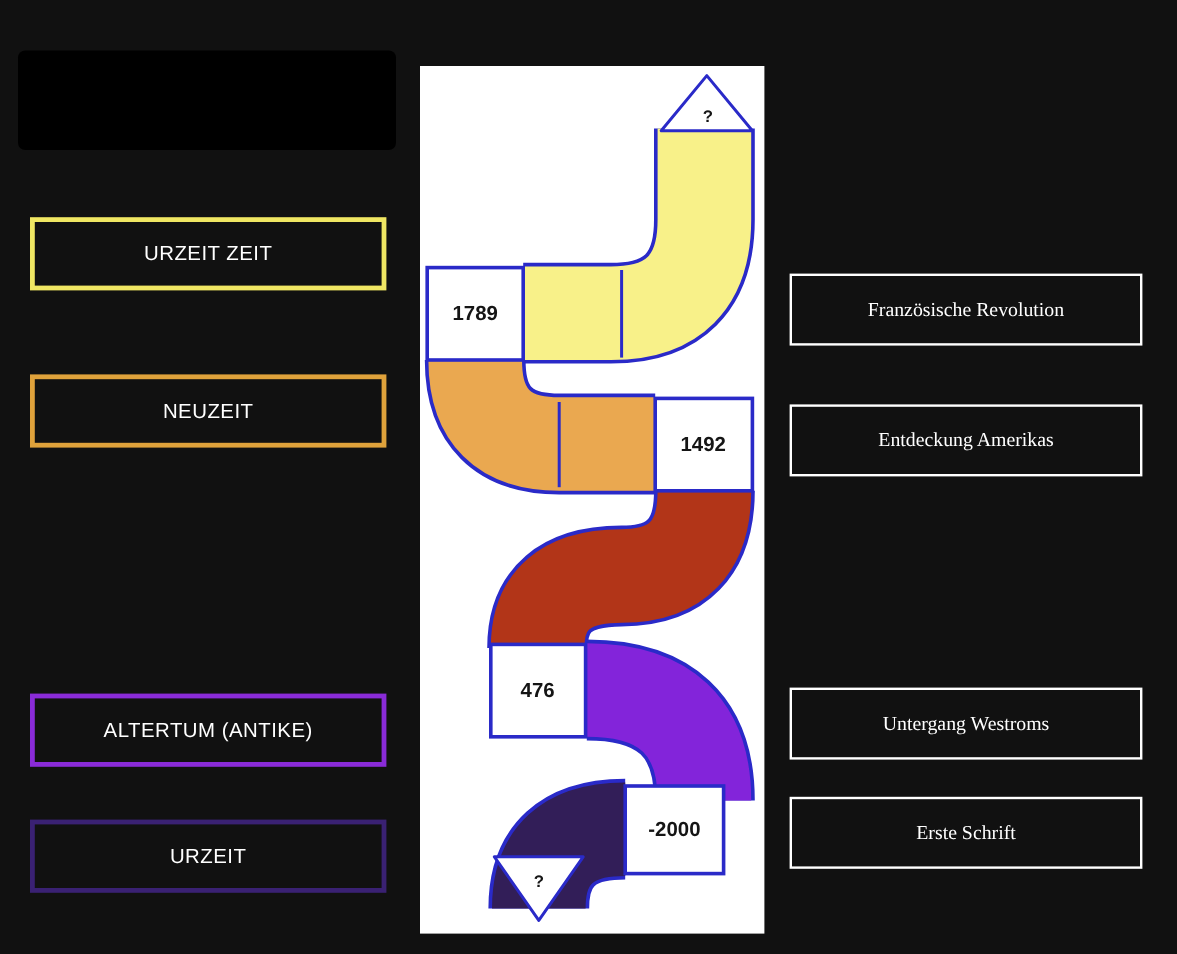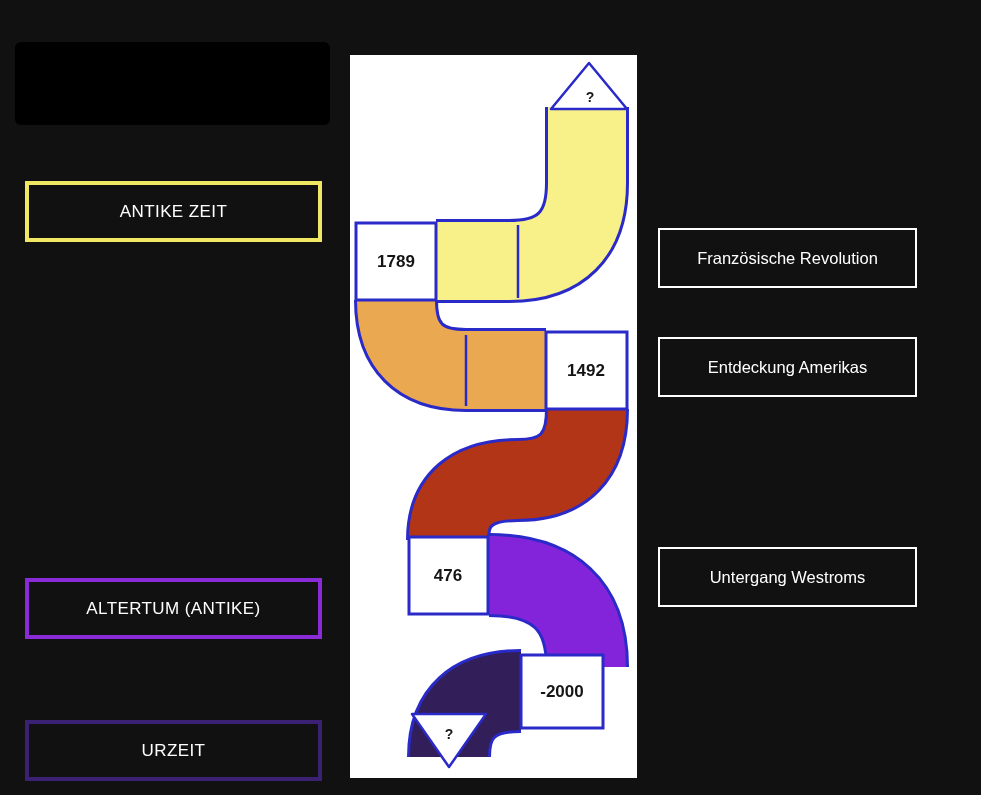--- a/index.html
+++ b/index.html
@@ -8,44 +8,47 @@
     font-family:"Liberation Sans",sans-serif;background:#111;
   }
   .redacted{position:absolute;left:15px;top:42px;width:315px;height:83px;background:#000;border-radius:6px;}
   .era{
     position:absolute;left:25px;width:297px;height:61px;box-sizing:border-box;
     border:4px solid #fff;display:flex;align-items:center;justify-content:center;
     color:#fff;font-size:17px;font-weight:500;letter-spacing:.4px;cursor:pointer;
     background:transparent;
   }
   .event{
-    position:absolute;left:658px;width:259px;height:60px;box-sizing:border-box;
+    position:absolute;left:658px;width:294px;height:60px;box-sizing:border-box;
     border:2px solid #fff;display:flex;align-items:center;justify-content:center;
-    color:#fff;font-size:16.5px;cursor:pointer;background:transparent;
+    color:#fff;font-size:16.5px;cursor:pointer;background:transparent;font-family:Liberation Serif, serif;
   }
   .board{position:absolute;left:350px;top:55px;width:287px;height:723px;background:#fff;}
   .board svg{display:block;}
   .snake{fill:none;stroke-linecap:butt;stroke-linejoin:round;}
   text.yr{font-family:"Liberation Sans",sans-serif;font-size:17px;font-weight:bold;text-anchor:middle;fill:#151515;}
   text.qm{font-family:"Liberation Sans",sans-serif;font-size:14px;font-weight:bold;text-anchor:middle;fill:#151515;}
 </style>
 </head>
 <body>
 
 <div class="page" style="background: rgb(17, 17, 17);">
 
   <div class="redacted"></div>
 
   <div class="era" style="top: 181px; border-color: rgb(240, 231, 99);">
-    <span>ANTIKE ZEIT</span>
+    <span>URZEIT ZEIT</span>
+  </div>
+  <div class="era" style="top: 312px; border-color: rgb(223, 162, 59);">
+    <span>NEUZEIT</span>
   </div>
   <div class="era" style="top: 578px; border-color: rgb(138, 43, 216);">
     <span>ALTERTUM (ANTIKE)</span>
   </div>
-  <div class="era" style="top: 683px; border-color: rgb(58, 33, 115); margin-top: 37px;">
+  <div class="era" style="top: 683px; border-color: rgb(58, 33, 115);">
     <span>URZEIT</span>
   </div>
 
   <div class="board">
     <svg viewBox="0 0 287 723" width="287" height="723">
 
       <g class="snake" stroke-width="84">
         <path d="M237,52 L237,128 Q237,206 159,206 L86,206" style="stroke: rgb(42, 42, 200);"></path>
         <path d="M46,245 Q46,315 116,315 L196,315" style="stroke: rgb(42, 42, 200);"></path>
         <path d="M237,354 Q237,425 168,425 Q98,425 98,485" style="stroke: rgb(42, 42, 200);"></path>
@@ -94,17 +97,20 @@
       </g>
     </svg>
   </div>
 
   <div class="event" style="top:228px">
     <span>Französische Revolution</span>
   </div>
   <div class="event" style="top:337px">
     <span>Entdeckung Amerikas</span>
   </div>
-  <div class="event" style="top:547px">
+  <div class="event" style="top:573px">
     <span>Untergang Westroms</span>
+  </div>
+  <div class="event" style="top:664px">
+    <span>Erste Schrift</span>
   </div>
 
 </div>
 
 </body></html>

